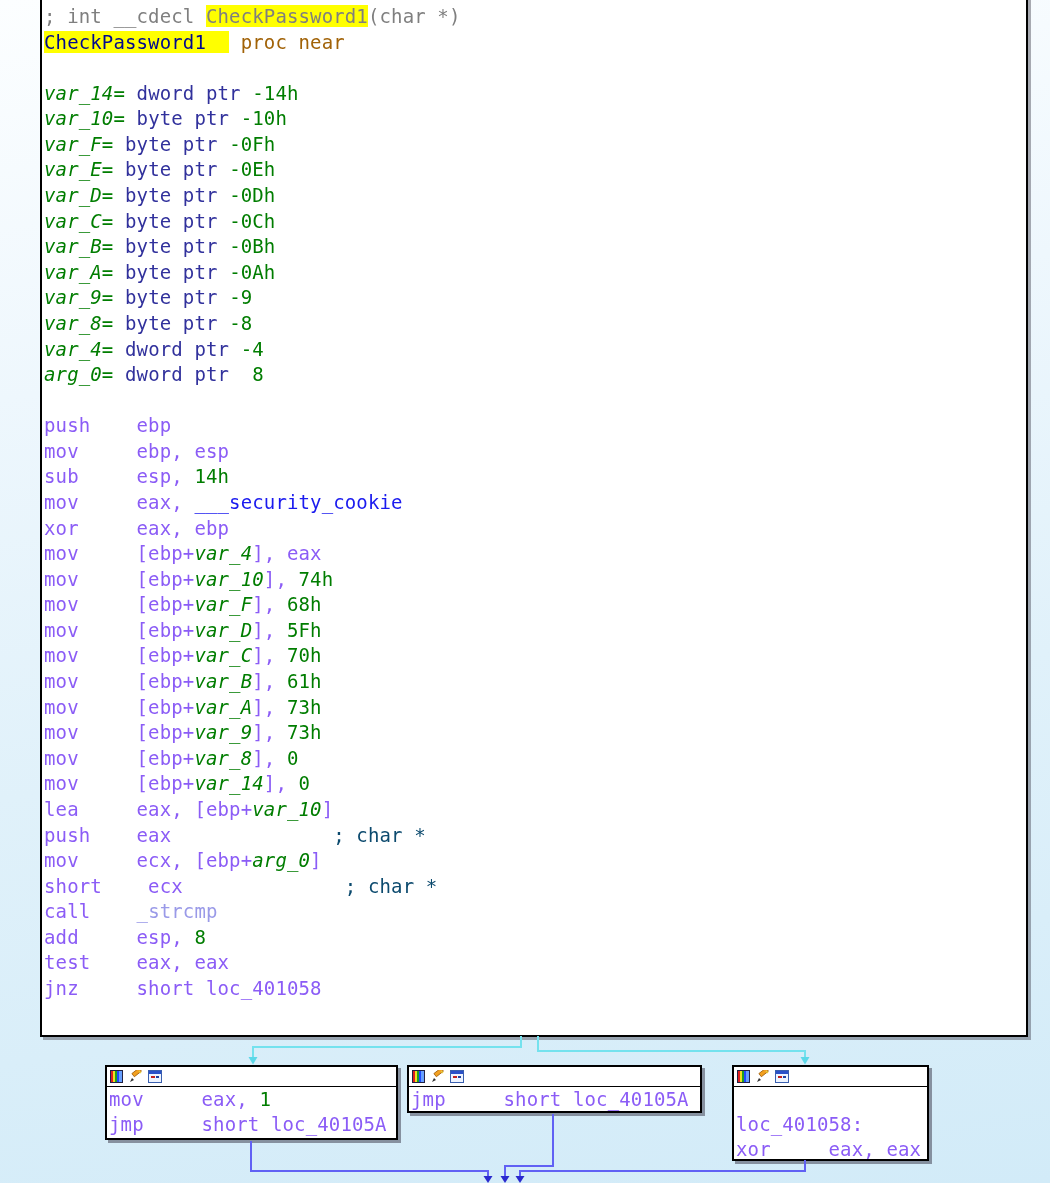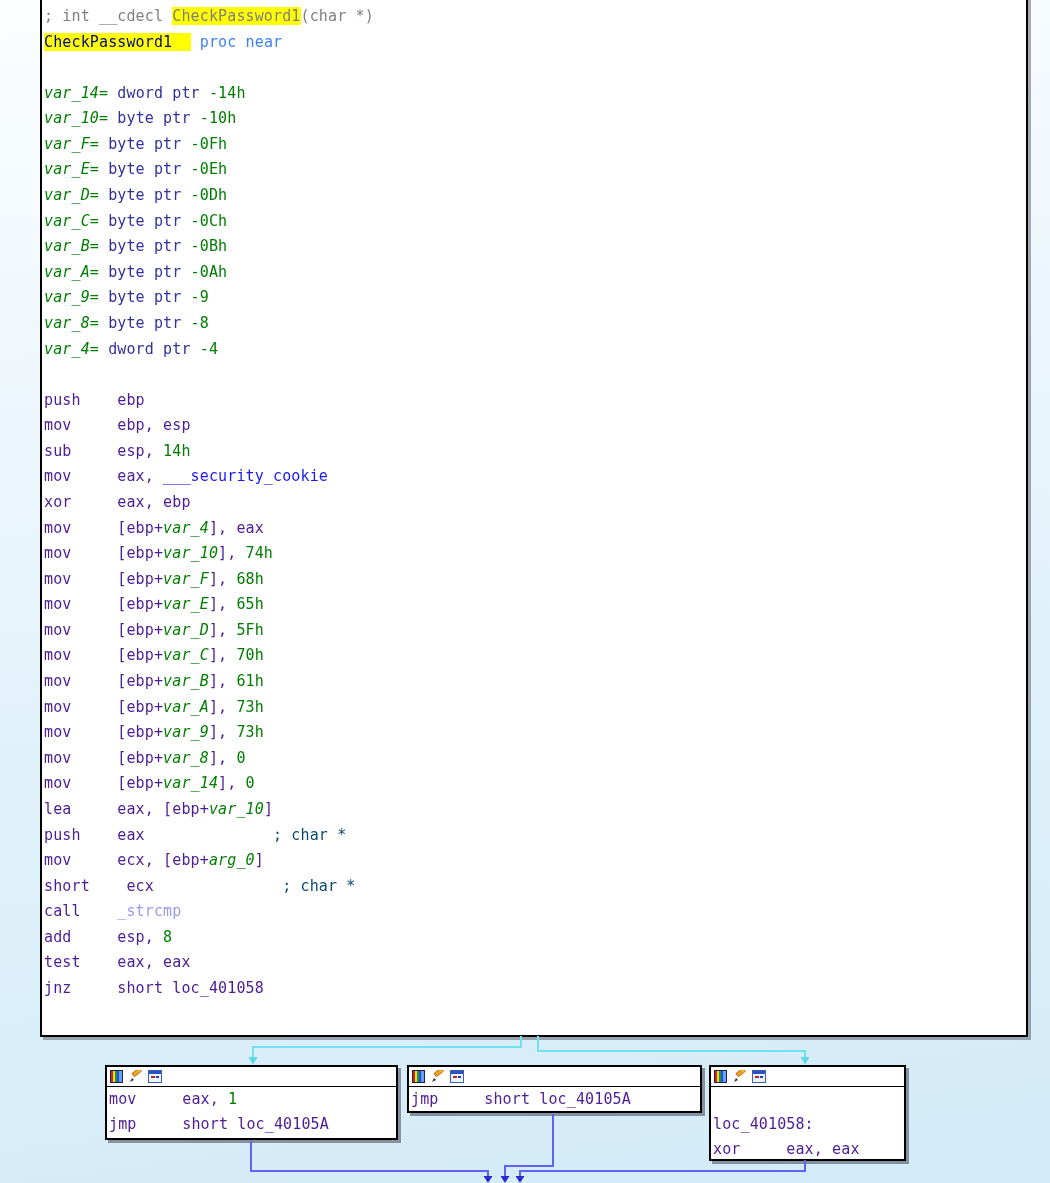--- a/index.html
+++ b/index.html
@@ -8,39 +8,39 @@
     background:linear-gradient(172deg,#fcfeff 0%,#eef7fd 30%,#e0f1fa 60%,#d2ebf8 100%);
     font-family:"DejaVu Sans Mono","Liberation Mono",monospace;
   }
   .node{
     position:absolute;background:#ffffff;border:2px solid #000;
     box-shadow:3px 3px 0 0 rgba(70,70,85,.55);
     box-sizing:border-box;overflow:hidden;z-index:1;
   }
   #main-block{left:40px;top:-6px;width:988px;height:1043px;box-shadow:3px 3px 0 0 rgba(70,70,85,.45);}
   #main-code{position:absolute;left:2px;top:8px;}
-  .code{font-size:15px;letter-spacing:.13px;}
+  .code{font-size:19px;letter-spacing:.13px;}
   .code .line{white-space:pre;height:25.58px;line-height:25.58px;}
   .subcode .line{height:25px;line-height:25px;}
   #block-1{left:105px;top:1065px;width:293px;height:75px;}
   #block-2{left:407px;top:1065px;width:295px;height:48px;}
-  #block-3{left:709px;top:1065px;width:197px;height:96px;}
+  #block-3{left:732px;top:1065px;width:197px;height:96px;}
   .titlebar{
     height:19px;border-bottom:1px solid #000;background:#fff;
     display:flex;align-items:center;gap:6px;padding-left:3px;
   }
   .titlebar svg{display:block;}
   .node .subcode{padding-left:2px;}
   
   .tok-cmt{color:#7f7f7f;}
   .tok-cmt-hl{color:#7f7f7f;background:#ffff00;}
   .tok-name-hl{color:#000890;background:#ffff00;}
-  .tok-kw{color:#3b82f6;}
+  .tok-kw{color:#a16207;}
   .tok-kw2{color:#31319c;margin-top:32px;}
-  .tok-ins{color:#4c1d95;}
+  .tok-ins{color:#8b5cf6;}
   .tok-plain{color:#000890;}
   .tok-num{color:#007d00;}
   .tok-var{color:#007d00;font-style:italic;}
   .tok-imp{color:#1a1aef;}
   .tok-ext{color:#9a9ae8;}
   .tok-rcmt{color:#0c4a6e;}
   #edges{position:absolute;left:0;top:0;z-index:2;pointer-events:none;}
 </style>
 </head>
 <body>
@@ -54,30 +54,30 @@
       <div class="line"><span class="tok-var">var_10=</span><span class="tok-plain"> </span><span class="tok-kw2">byte ptr</span><span class="tok-plain"> </span><span class="tok-num">-10h</span></div>
       <div class="line"><span class="tok-var">var_F=</span><span class="tok-plain"> </span><span class="tok-kw2">byte ptr</span><span class="tok-plain"> </span><span class="tok-num">-0Fh</span></div>
       <div class="line"><span class="tok-var">var_E=</span><span class="tok-plain"> </span><span class="tok-kw2">byte ptr</span><span class="tok-plain"> </span><span class="tok-num">-0Eh</span></div>
       <div class="line"><span class="tok-var">var_D=</span><span class="tok-plain"> </span><span class="tok-kw2">byte ptr</span><span class="tok-plain"> </span><span class="tok-num">-0Dh</span></div>
       <div class="line"><span class="tok-var">var_C=</span><span class="tok-plain"> </span><span class="tok-kw2">byte ptr</span><span class="tok-plain"> </span><span class="tok-num">-0Ch</span></div>
       <div class="line"><span class="tok-var">var_B=</span><span class="tok-plain"> </span><span class="tok-kw2">byte ptr</span><span class="tok-plain"> </span><span class="tok-num">-0Bh</span></div>
       <div class="line"><span class="tok-var">var_A=</span><span class="tok-plain"> </span><span class="tok-kw2">byte ptr</span><span class="tok-plain"> </span><span class="tok-num">-0Ah</span></div>
       <div class="line"><span class="tok-var">var_9=</span><span class="tok-plain"> </span><span class="tok-kw2">byte ptr</span><span class="tok-plain"> </span><span class="tok-num">-9</span></div>
       <div class="line"><span class="tok-var">var_8=</span><span class="tok-plain"> </span><span class="tok-kw2">byte ptr</span><span class="tok-plain"> </span><span class="tok-num">-8</span></div>
       <div class="line"><span class="tok-var">var_4=</span><span class="tok-plain"> </span><span class="tok-kw2">dword ptr</span><span class="tok-plain"> </span><span class="tok-num">-4</span></div>
+      <div class="line"><span class="tok-var">arg_0=</span><span class="tok-plain"> </span><span class="tok-kw2">dword ptr</span><span class="tok-plain">  </span><span class="tok-num">8</span></div>
       <div class="line">&nbsp;</div>
       <div class="line"><span class="tok-ins">push    ebp</span></div>
       <div class="line"><span class="tok-ins">mov     ebp, esp</span></div>
       <div class="line"><span class="tok-ins">sub     esp, </span><span class="tok-num">14h</span></div>
       <div class="line"><span class="tok-ins">mov     eax, </span><span class="tok-imp">___security_cookie</span></div>
       <div class="line"><span class="tok-ins">xor     eax, ebp</span></div>
       <div class="line"><span class="tok-ins">mov     [ebp+</span><span class="tok-var">var_4</span><span class="tok-ins">], eax</span></div>
       <div class="line"><span class="tok-ins">mov     [ebp+</span><span class="tok-var">var_10</span><span class="tok-ins">], </span><span class="tok-num">74h</span></div>
       <div class="line"><span class="tok-ins">mov     [ebp+</span><span class="tok-var">var_F</span><span class="tok-ins">], </span><span class="tok-num">68h</span></div>
-      <div class="line"><span class="tok-ins">mov     [ebp+</span><span class="tok-var">var_E</span><span class="tok-ins">], </span><span class="tok-num">65h</span></div>
       <div class="line"><span class="tok-ins">mov     [ebp+</span><span class="tok-var">var_D</span><span class="tok-ins">], </span><span class="tok-num">5Fh</span></div>
       <div class="line"><span class="tok-ins">mov     [ebp+</span><span class="tok-var">var_C</span><span class="tok-ins">], </span><span class="tok-num">70h</span></div>
       <div class="line"><span class="tok-ins">mov     [ebp+</span><span class="tok-var">var_B</span><span class="tok-ins">], </span><span class="tok-num">61h</span></div>
       <div class="line"><span class="tok-ins">mov     [ebp+</span><span class="tok-var">var_A</span><span class="tok-ins">], </span><span class="tok-num">73h</span></div>
       <div class="line"><span class="tok-ins">mov     [ebp+</span><span class="tok-var">var_9</span><span class="tok-ins">], </span><span class="tok-num">73h</span></div>
       <div class="line"><span class="tok-ins">mov     [ebp+</span><span class="tok-var">var_8</span><span class="tok-ins">], </span><span class="tok-num">0</span></div>
       <div class="line"><span class="tok-ins">mov     [ebp+</span><span class="tok-var">var_14</span><span class="tok-ins">], </span><span class="tok-num">0</span></div>
       <div class="line"><span class="tok-ins">lea     eax, [ebp+</span><span class="tok-var">var_10</span><span class="tok-ins">]</span></div>
       <div class="line"><span class="tok-ins">push    eax</span><span class="tok-plain">              </span><span class="tok-rcmt">; char *</span></div>
       <div class="line"><span class="tok-ins">mov     ecx, [ebp+</span><span class="tok-var">arg_0</span><span class="tok-ins">]</span></div>

